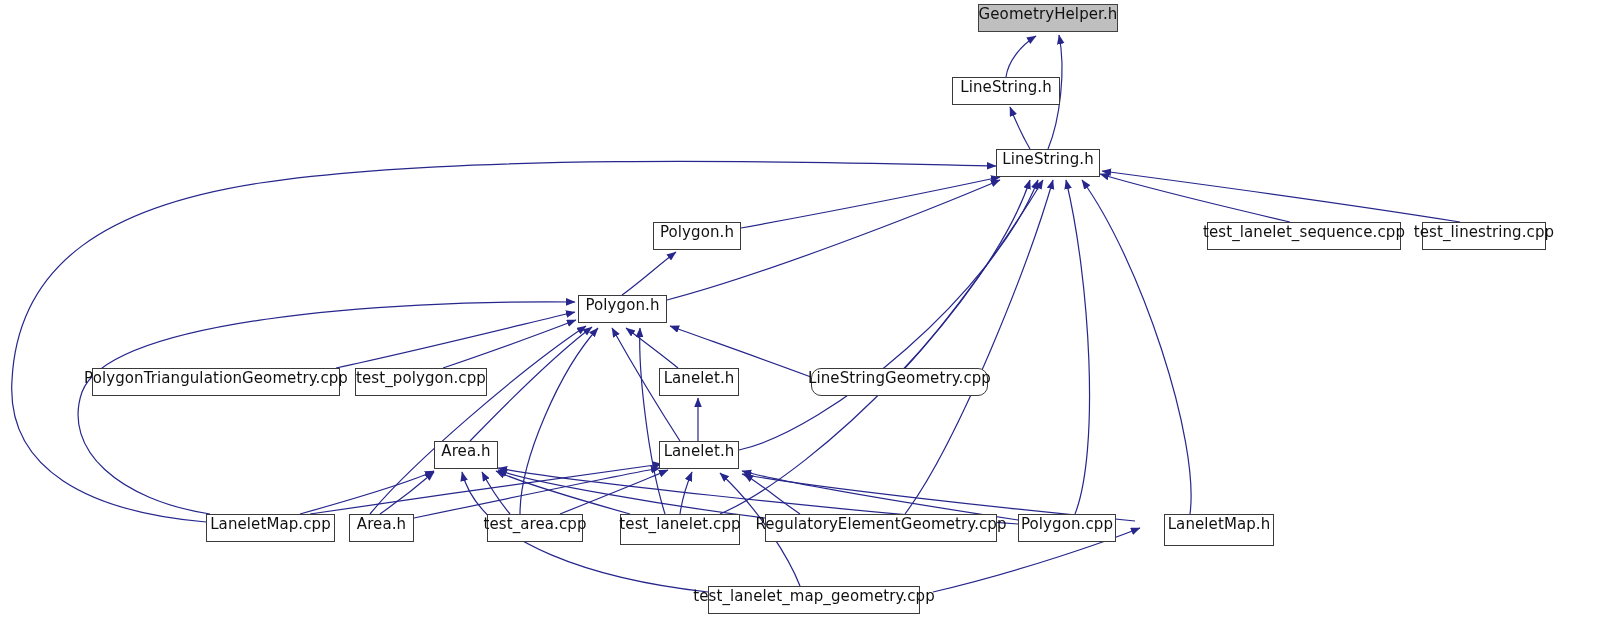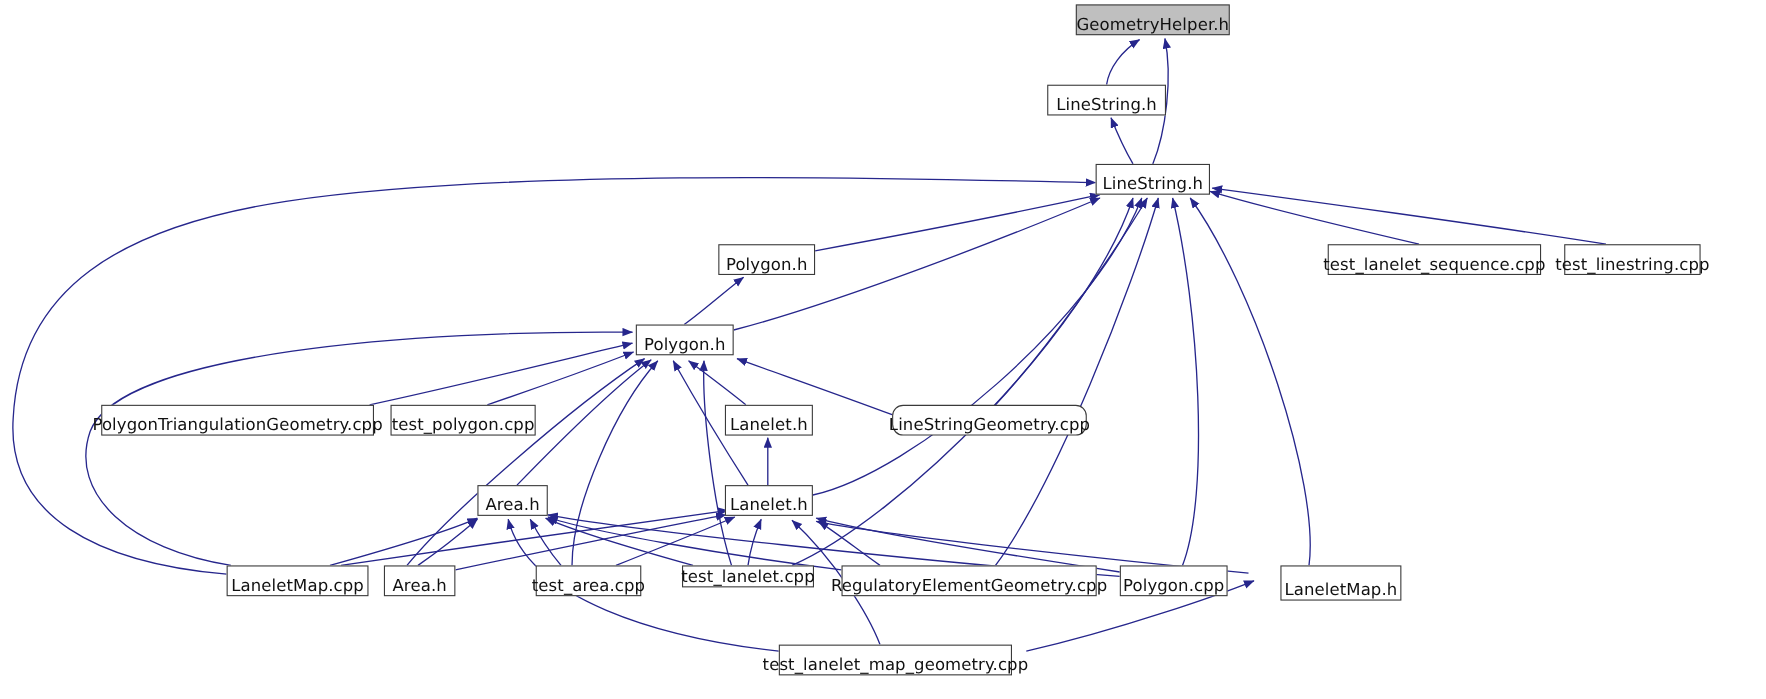--- a/index.html
+++ b/index.html
@@ -1,20 +1,20 @@
 <!DOCTYPE html>
 <html><head>
 <meta charset="utf-8">
 <style>
   html,body{margin:0;padding:0;background:#ffffff;}
   body{font-family:"DejaVu Sans","Liberation Sans",sans-serif;}
   #graph-root{position:relative;width:1605px;height:635px;background:#ffffff;overflow:hidden;}
   svg#edge-layer{position:absolute;left:0;top:0;width:1605px;height:635px;}
   .node-box{position:absolute;box-sizing:border-box;border:1px solid #3a3a3a;background:#ffffff;
-            display:flex;align-items:flex-end;justify-content:center;white-space:nowrap;
+            display:flex;align-items:flex-start;justify-content:center;white-space:nowrap;
             font-size:15px;color:#111111;letter-spacing:0.1px;}
   .node-box.root{background:#bfbfbf;border:1px solid #404040;}
   .node-label{pointer-events:none;}
 </style>
 </head>
 <body>
 
 <div id="graph-root">
   <svg id="edge-layer" viewBox="0 0 1605 635" xmlns="http://www.w3.org/2000/svg">
     <defs>
@@ -109,21 +109,21 @@
       </div>
       <div class="node-box" style="left: 206px; top: 514px; width: 129px; height: 28px;">
         <span class="node-label">LaneletMap.cpp</span>
       </div>
       <div class="node-box" style="left: 349px; top: 514px; width: 65px; height: 28px;">
         <span class="node-label">Area.h</span>
       </div>
       <div class="node-box" style="left: 487px; top: 514px; width: 96px; height: 28px;">
         <span class="node-label">test_area.cpp</span>
       </div>
-      <div class="node-box" style="left: 620px; top: 514px; width: 120px; height: 20px;">
+      <div class="node-box" style="left: 620px; top: 514px; width: 120px; height: 31px;">
         <span class="node-label">test_lanelet.cpp</span>
       </div>
       <div class="node-box" style="left: 765px; top: 514px; width: 232px; height: 28px;">
         <span class="node-label">RegulatoryElementGeometry.cpp</span>
       </div>
       <div class="node-box" style="left: 1018px; top: 514px; width: 98px; height: 28px;">
         <span class="node-label">Polygon.cpp</span>
       </div>
       <div class="node-box" style="left: 1164px; top: 514px; width: 110px; height: 32px;">
         <span class="node-label">LaneletMap.h</span>

